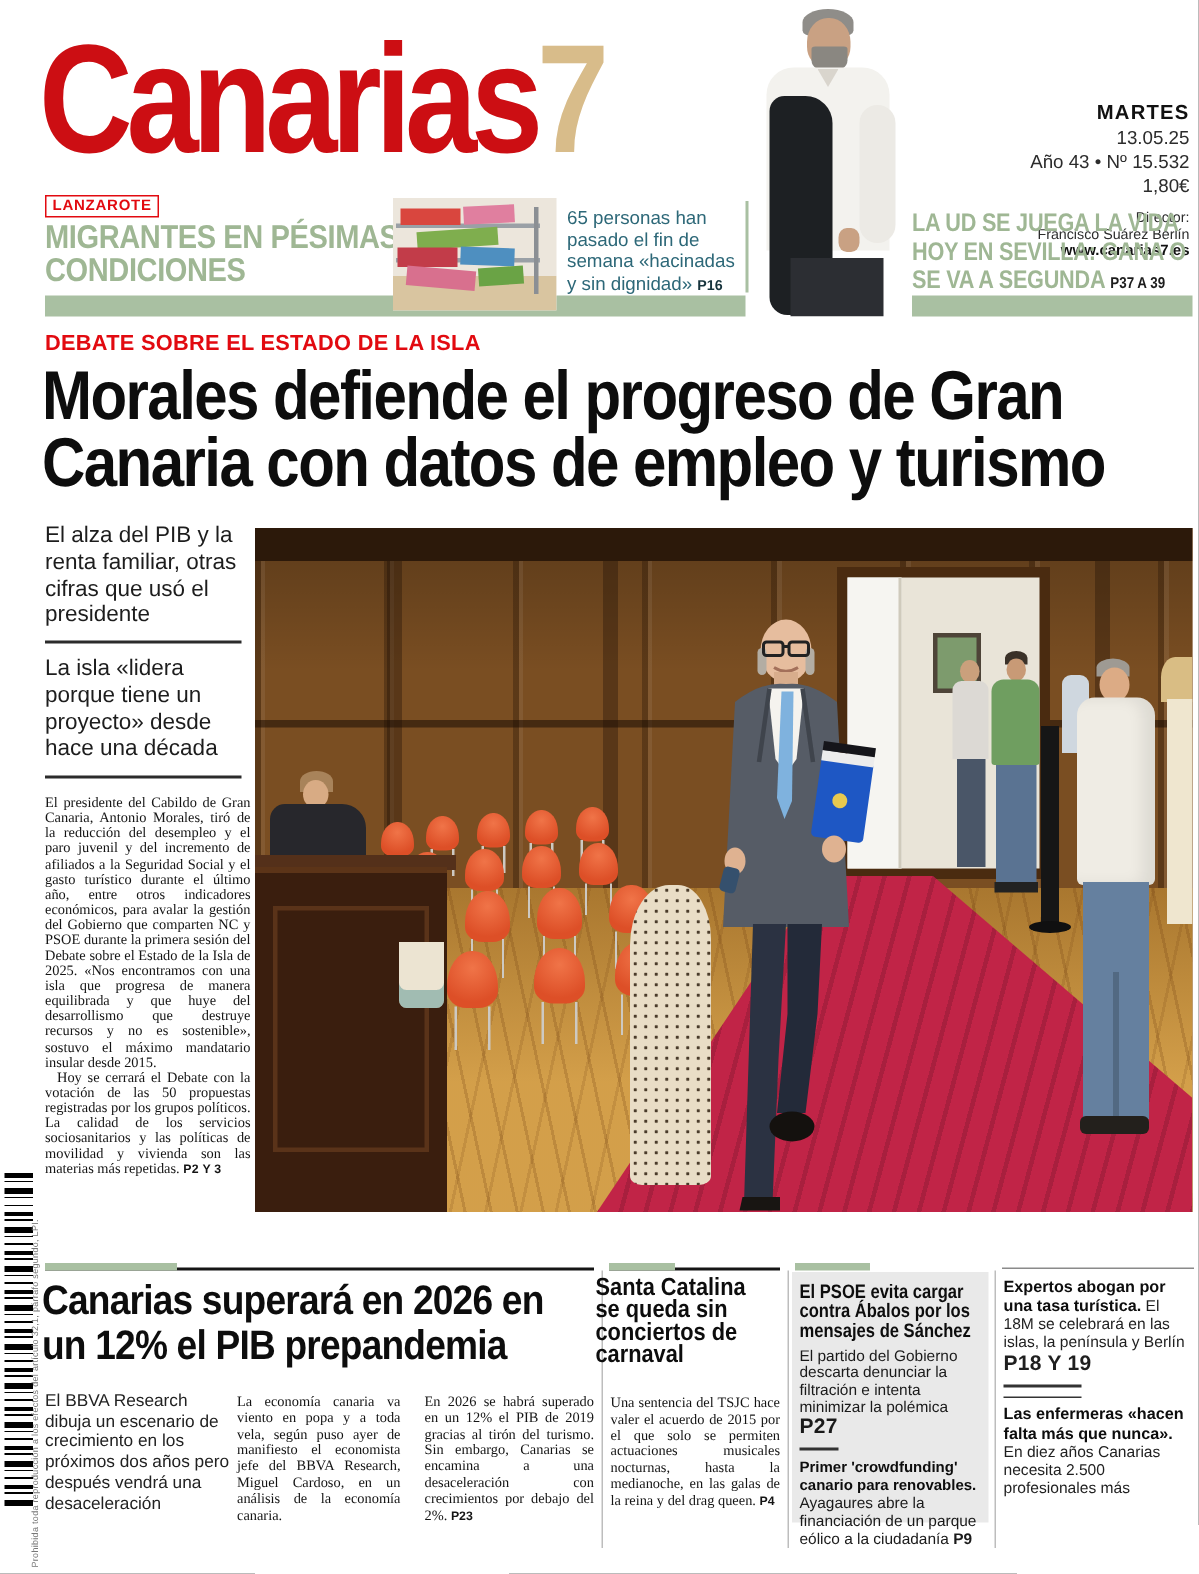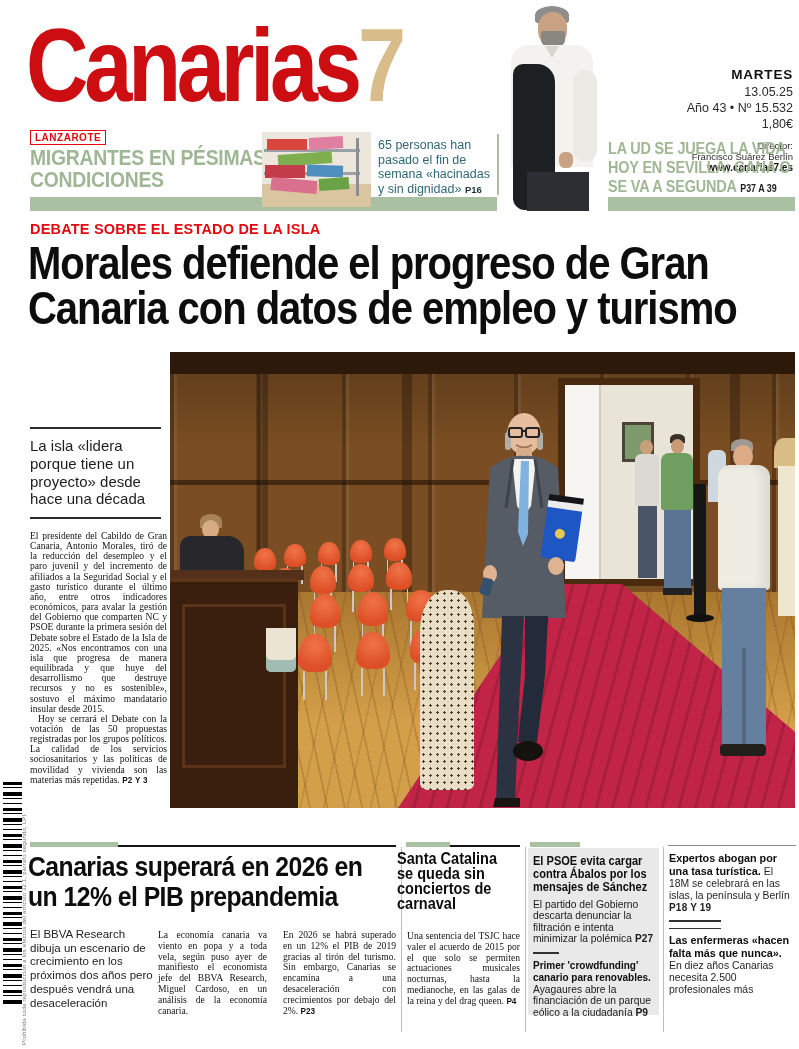--- a/index.html
+++ b/index.html
@@ -167,21 +167,21 @@
   .serifcol b{font-family:"Liberation Sans",sans-serif;font-size:8.2px;}
   .pib-c1{left:158px;top:930px;width:109px;}
   .pib-c2{left:283px;top:930px;width:113px;}
 
   .carn-head{left:397px;top:851px;width:117px;font-size:16.5px;line-height:15px;font-weight:bold;color:#0d0d0d;}
   .carn-body{left:407px;top:931px;width:113px;}
 
   .psoe-box{left:528px;top:848px;width:131px;height:167px;background:#e9e9e9;padding:6px 5px;box-sizing:border-box;}
   .psoe-head{font-size:13px;line-height:13.2px;font-weight:bold;color:#0d0d0d;}
   .psoe-body{font-size:10.3px;line-height:11.5px;color:#1a1a1a;margin-top:5px;}
-  .psoe-body b,.brief b.pg{font-size:10px;letter-spacing:.2px;}
+  .psoe-body b,.brief b.pg{font-size:14px;letter-spacing:.2px;}
   .psoe-div{width:26px;height:2px;background:#333;margin:7px 0 6px;}
   .psoe-bt{font-weight:bold;font-size:10px;line-height:12px;color:#0d0d0d;}
   .psoe-bb{font-size:10.3px;line-height:11.7px;color:#1a1a1a;}
 
   .briefs{left:669px;top:852px;width:127px;}
   .brief{font-size:10.4px;line-height:12px;color:#1f1f1f;}
   .brief b.t{font-size:10.8px;color:#0d0d0d;}
   .brief-div{width:52px;height:1.5px;background:#333;margin:6px 0 5px;}
 </style>
 </head>
@@ -238,20 +238,21 @@
   <div class="abs strip-mid"><span>65 personas han pasado el fin de semana «hacinadas y sin dignidad»</span> <b>P16</b></div>
   <div class="abs strip-vline"></div>
   <div class="abs strip-sport"><span class="cond cx85"><span>LA UD SE JUEGA LA VIDA HOY EN SEVILLA: GANA O SE VA A SEGUNDA</span> <b>P37 A 39</b></span></div>
 
   <div class="abs kicker">DEBATE SOBRE EL ESTADO DE LA ISLA</div>
   <div class="abs headline">
     <div>Morales defiende el progreso de Gran</div>
     <div>Canaria con datos de empleo y turismo</div>
   </div>
 
+  <div class="abs deck deck1">El alza del PIB y la renta familiar, otras cifras que usó el presidente</div>
   <div class="abs rule rule1"></div>
   <div class="abs deck deck2">La isla «lidera porque tiene un proyecto» desde hace una década</div>
   <div class="abs rule rule2"></div>
 
   <div class="abs lead-body">
     <p>El presidente del Cabildo de Gran Canaria, Antonio Morales, tiró de la reducción del desempleo y el paro juvenil y del incremento de afiliados a la Seguridad Social y el gasto turístico durante el último año, entre otros indicadores económicos, para avalar la gestión del Gobierno que comparten NC y PSOE durante la primera sesión del Debate sobre el Estado de la Isla de 2025. «Nos encontramos con una isla que progresa de manera equilibrada y que huye del desarrollismo que destruye recursos y no es sostenible», sostuvo el máximo mandatario insular desde 2015.</p>
     <p><span>Hoy se cerrará el Debate con la votación de las 50 propuestas registradas por los grupos políticos. La calidad de los servicios sociosanitarios y las políticas de movilidad y vivienda son las materias más repetidas.</span> <b>P2 Y 3</b></p>
   </div>
 
   <div class="abs leadphoto">

